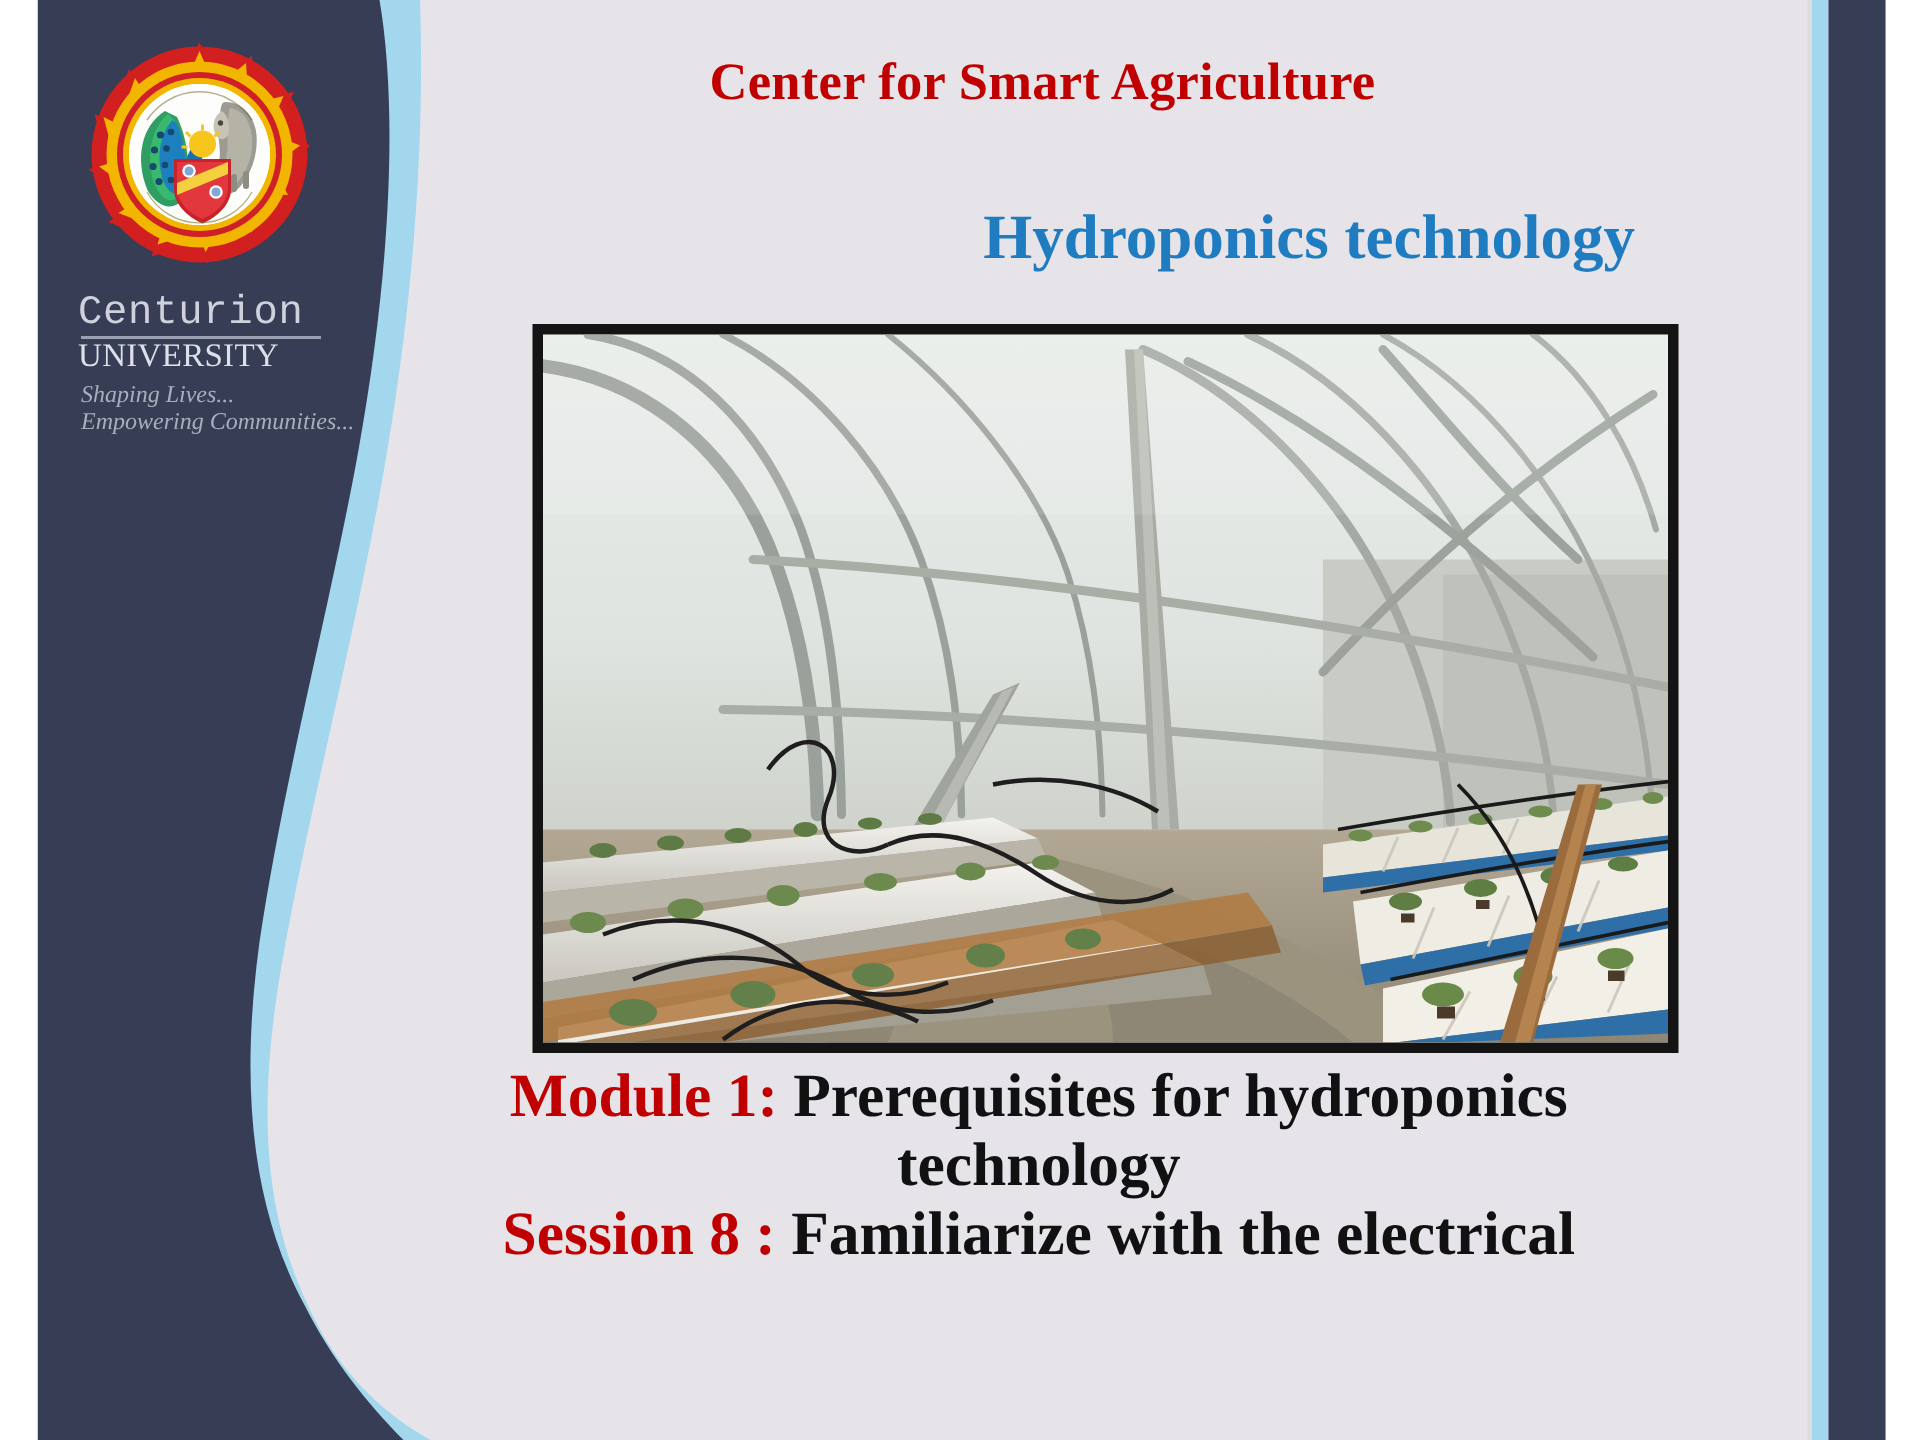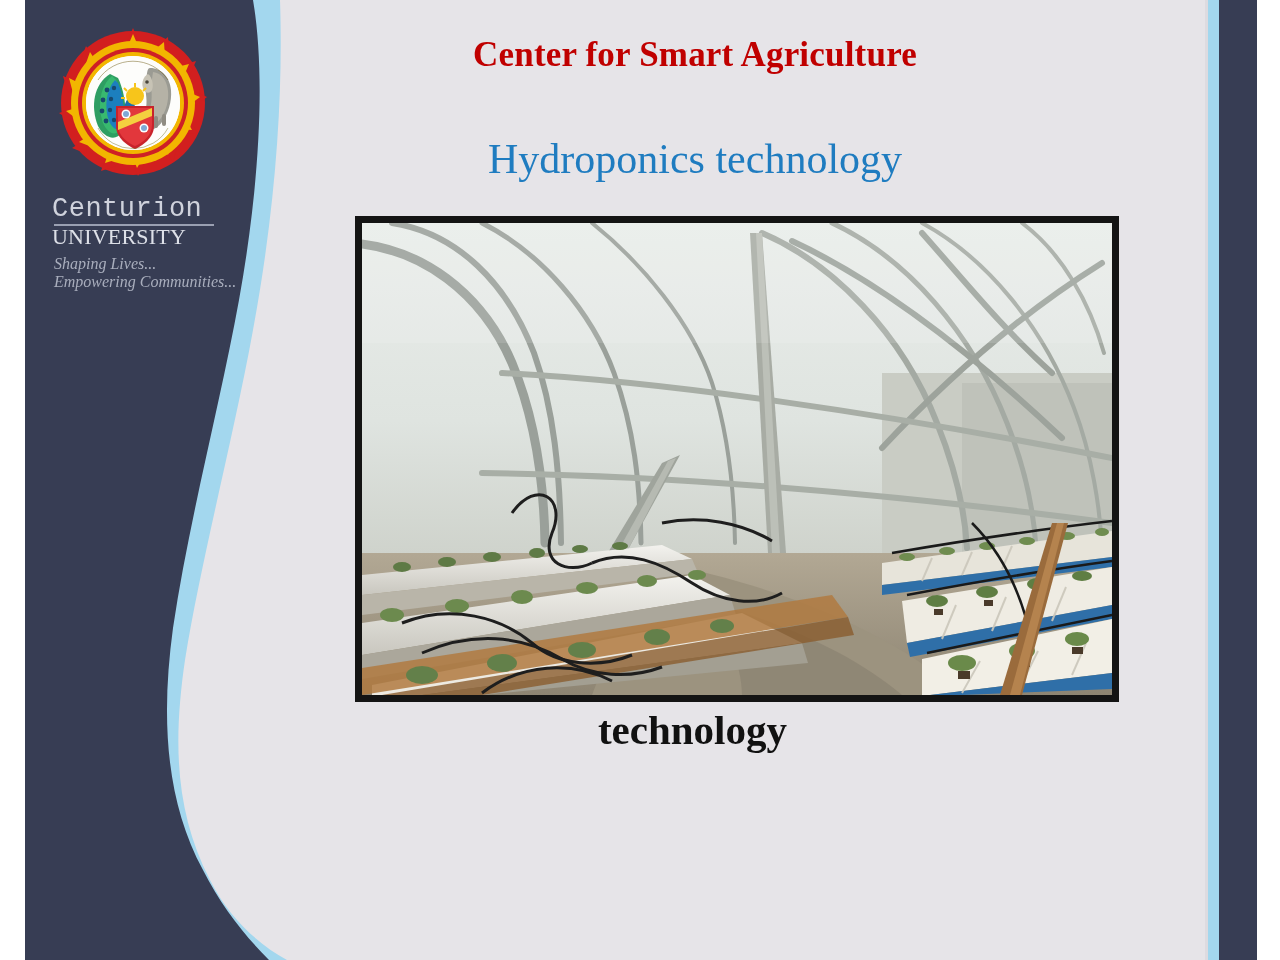--- a/index.html
+++ b/index.html
@@ -134,23 +134,23 @@
     font-weight: bold;
     color: #C00000;
     line-height: 1.1;
     letter-spacing: 0.2px;
   }
   .title-sub {
     position: absolute;
     left: 300px;
     top: 136px;
     width: 790px;
-    text-align: center;
+    text-align: right;
     font-size: 42px;
-    font-weight: normal;
+    font-weight: bold;
     color: #1F7CC0;
     line-height: 1.1;
   }
 
   
   .photo-frame {
     position: absolute;
     left: 355px;
     top: 216px;
     width: 764px;
@@ -499,16 +499,22 @@
       <g>
         <path d="M690,300 L706,300 L660,472 L638,472 Z" fill="#9A6B3C"></path>
         <path d="M695,300 L702,300 L658,472 L648,472 Z" fill="#B5834E"></path>
       </g>
 
       <rect x="0" y="0" width="750" height="120" fill="#FFFFFF" opacity="0.12"></rect>
     </svg>
   </div>
 
   <div class="caption">
+    <span class="ln">
+      <span class="hl">Module 1:</span><span> Prerequisites for hydroponics</span>
+    </span>
     <span class="ln">technology</span>
+    <span class="ln">
+      <span class="hl">Session 8 :</span><span> Familiarize with the electrical</span>
+    </span>
   </div>
 
 </div>
 
 </body></html>

